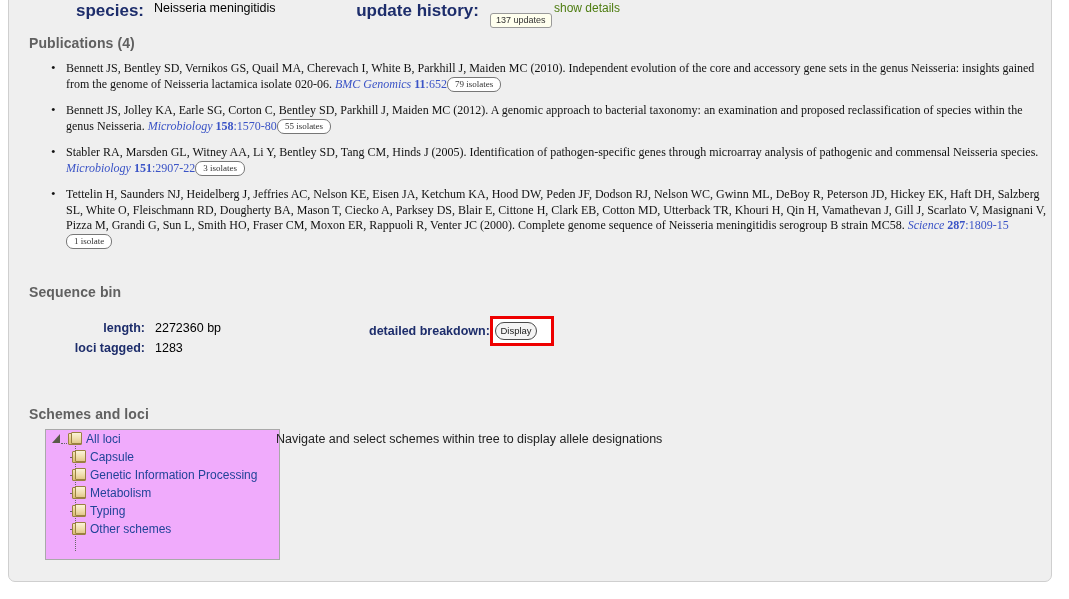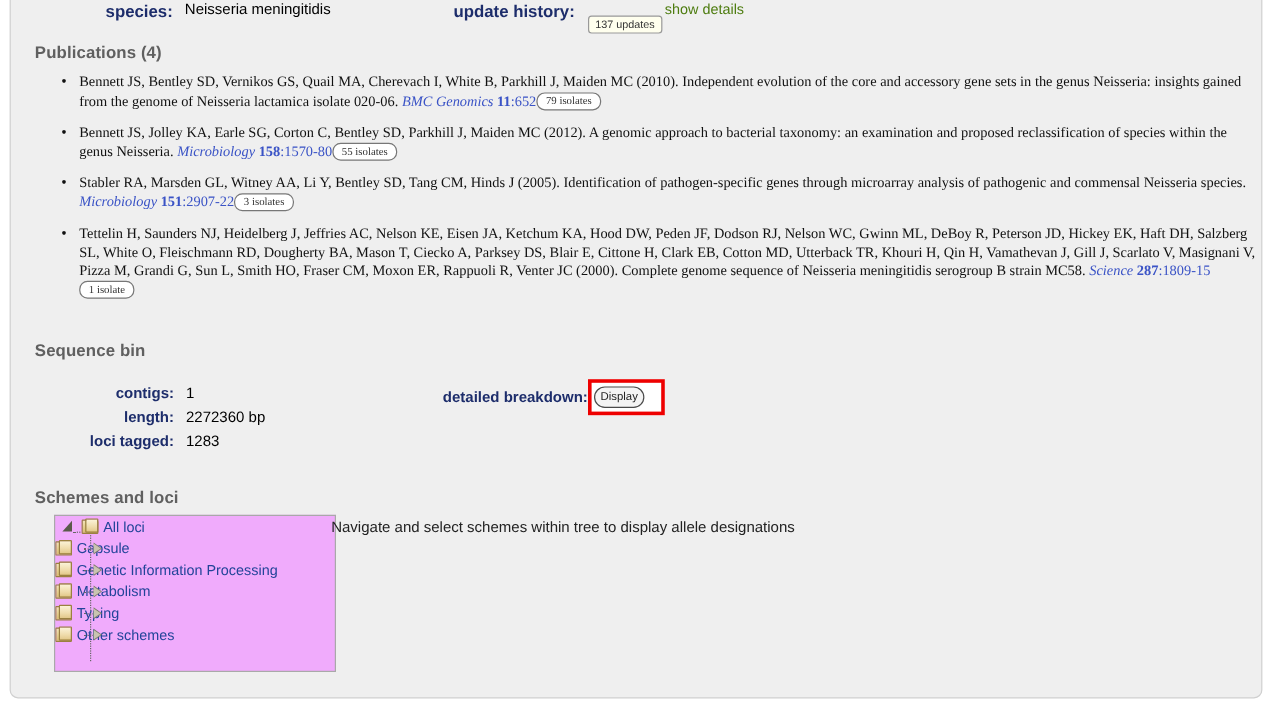--- a/index.html
+++ b/index.html
@@ -41,21 +41,21 @@
   .summary-row {
     position: absolute;
     left: 0;
     top: 10px;
     width: 100%;
     height: 22px;
   }
   .lbl {
     color: #1d2d6b;
     font-weight: bold;
-    font-size: 14px;
+    font-size: 17px;
     text-align: right;
     white-space: nowrap;
   }
   .val {
     color: #000;
     font-size: 12.5px;
     white-space: nowrap;
   }
   .species-label {
     position: absolute;
@@ -236,21 +236,21 @@
   }
   .tree-node {
     position: relative;
     height: 18px;
     line-height: 18px;
     font-size: 12px;
     color: #224499;
     white-space: nowrap;
   }
   .tree-node.root { padding-left: 4px; }
-  .tree-node.child { }
+  .tree-node.child { padding-left: 26px; }
   .tree-node .expander {
     position: absolute;
     left: 0;
     top: 0;
     width: 14px;
     height: 18px;
   }
   .tree-node.child .expander { left: 24px; }
   .folder {
     display: inline-block;
@@ -380,24 +380,20 @@
       <div class="pub-item">
         <span>Tettelin H, Saunders NJ, Heidelberg J, Jeffries AC, Nelson KE, Eisen JA, Ketchum KA, Hood DW, Peden JF, Dodson RJ, Nelson WC, Gwinn ML, DeBoy R, Peterson JD, Hickey EK, Haft DH, Salzberg SL, White O, Fleischmann RD, Dougherty BA, Mason T, Ciecko A, Parksey DS, Blair E, Cittone H, Clark EB, Cotton MD, Utterback TR, Khouri H, Qin H, Vamathevan J, Gill J, Scarlato V, Masignani V, Pizza M, Grandi G, Sun L, Smith HO, Fraser CM, Moxon ER, Rappuoli R, Venter JC (2000). Complete genome sequence of Neisseria meningitidis serogroup B strain MC58. </span><span class="journal">Science</span><span class="cite">&nbsp;</span><span class="cite">287</span><span class="cite-pages">:1809-15</span><span class="badge white">1 isolate</span>
       </div>
 
     </div>
 
     <div class="section-title" id="seqbin-title">Sequence bin</div>
 
     <div class="kv-grid">
       <div class="kv-row">
-        <span class="k">contigs:</span>
-        <span class="v">1</span>
-      </div>
-      <div class="kv-row">
         <span class="k">length:</span>
         <span class="v">2272360 bp</span>
       </div>
       <div class="kv-row">
         <span class="k">loci tagged:</span>
         <span class="v">1283</span>
       </div>
     </div>
 
     <div id="detailed-breakdown-label">detailed breakdown:</div>

